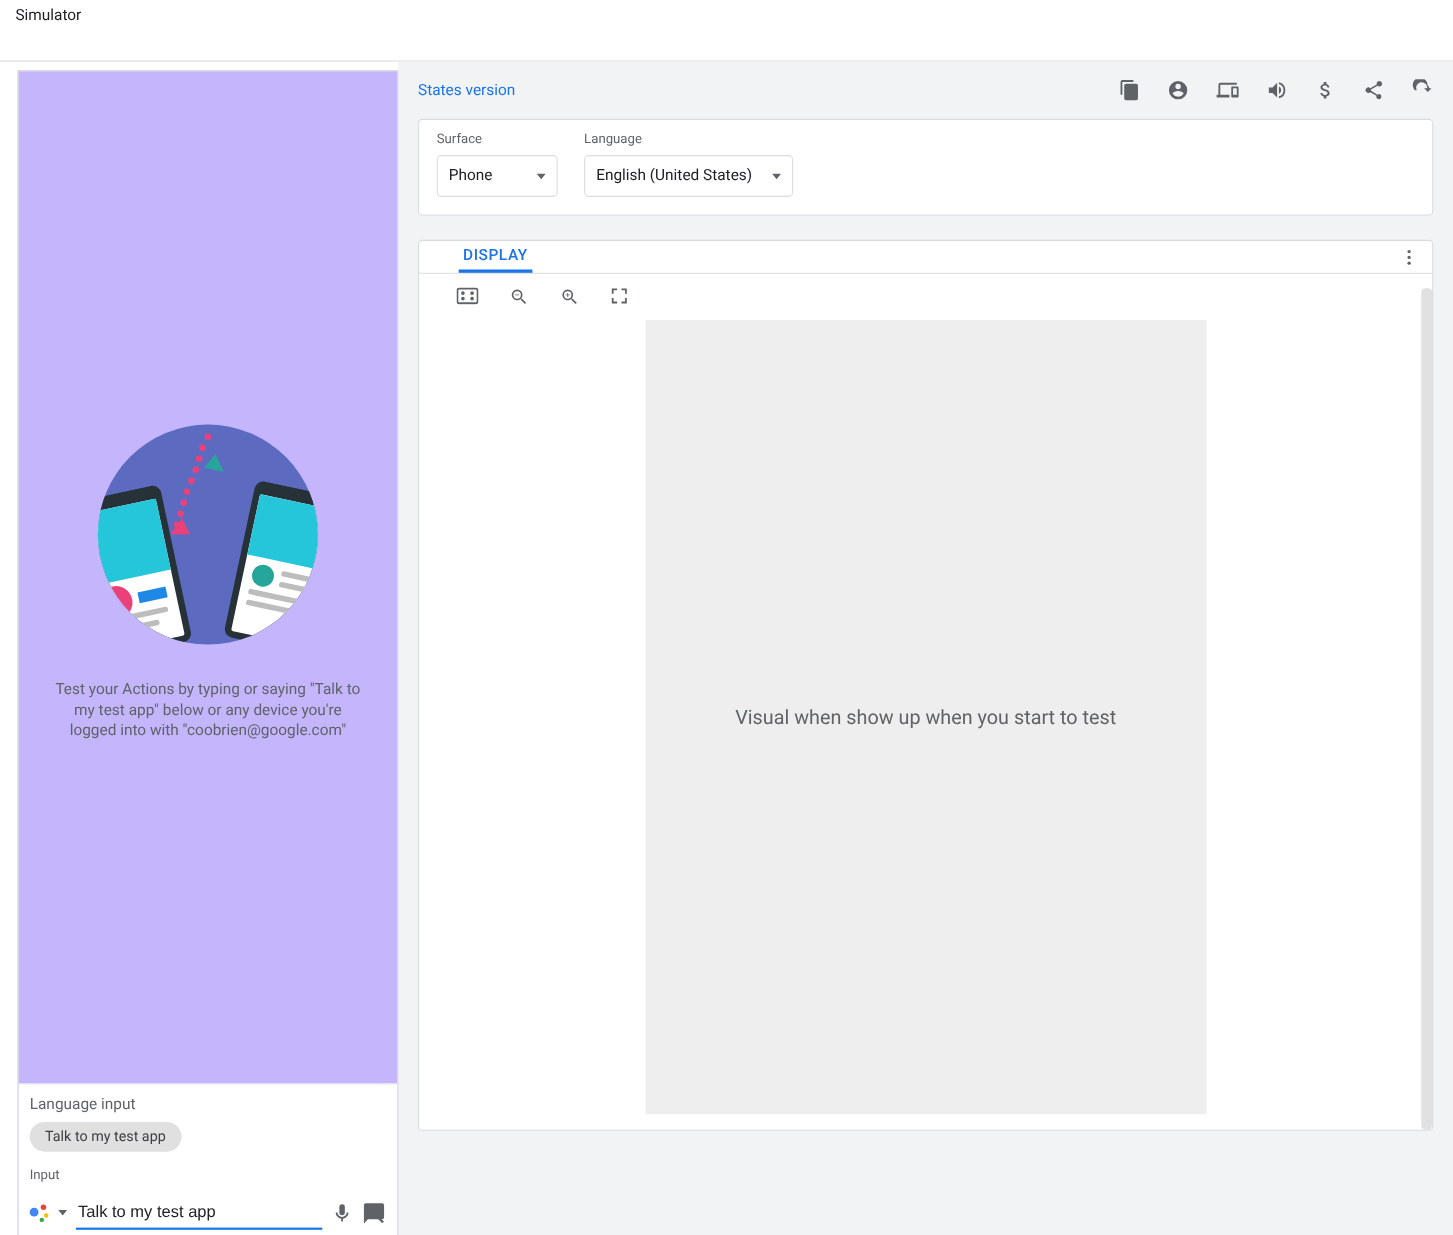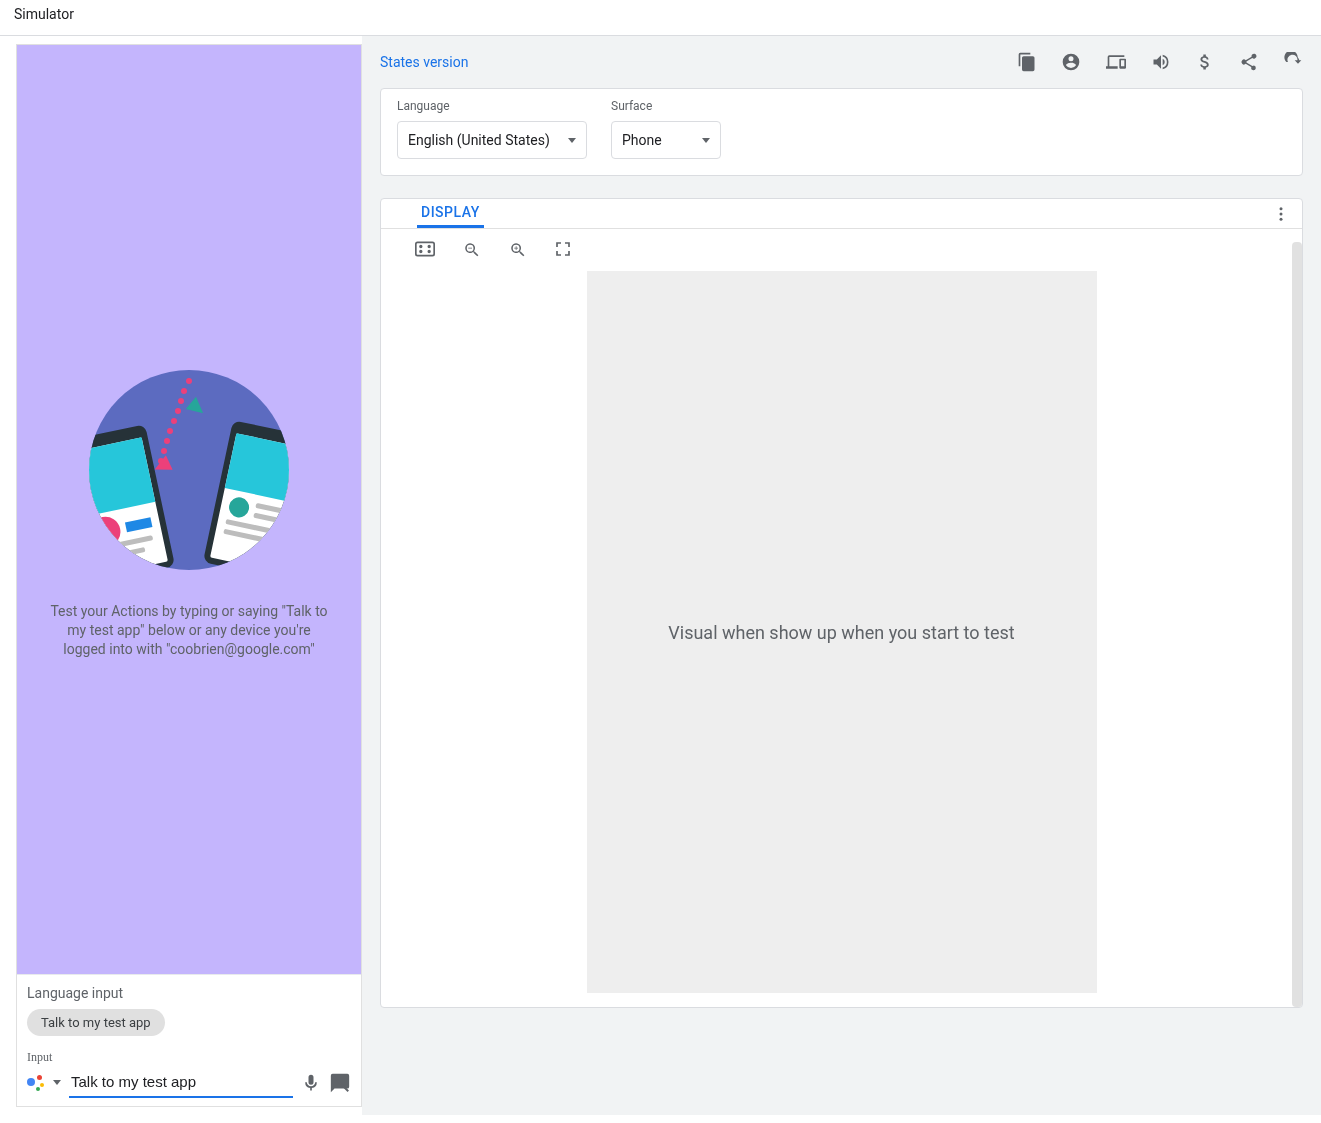--- a/index.html
+++ b/index.html
@@ -6,21 +6,21 @@
     body {
       font-family: 'Google Sans', Roboto, Arial, sans-serif;
       background: #fff;
       color: #202124;
       font-size: 14px;
     }
     .app-header {
       padding: 6px 14px;
       border-bottom: 1px solid #dadce0;
       background: #fff;
-      height: 36px;
+      height: 56px;
       display: flex;
       align-items: flex-start;
     }
     .app-title {
       font-size: 14px;
       color: #202124;
     }
     .layout {
       display: flex;
       height: calc(100vh - 44px);
@@ -104,21 +104,21 @@
     .chip {
       display: inline-block;
       background: #e0e0e0;
       border-radius: 16px;
       padding: 6px 14px;
       font-size: 13px;
       color: #3c4043;
       margin-bottom: 14px;
       cursor: pointer;
     }
-    .input-label { color: #5f6368; font-size: 12px; margin-bottom: 2px; font-family: Liberation Serif, serif;}
+    .input-label { color: #5f6368; font-size: 12px; margin-bottom: 12px;}
     .input-row { display:flex; align-items:center; gap:8px;}
     .assist-icon { width:18px; height:18px; position:relative;}
     .assist-icon .d1{width:8px;height:8px;border-radius:50%;background:#4285f4;position:absolute;top:4px;left:0;}
     .assist-icon .d2{width:5px;height:5px;border-radius:50%;background:#ea4335;position:absolute;top:1px;left:10px;}
     .assist-icon .d3{width:4px;height:4px;border-radius:50%;background:#fbbc04;position:absolute;top:9px;left:13px;}
     .assist-icon .d4{width:4px;height:4px;border-radius:50%;background:#34a853;position:absolute;top:13px;left:9px;}
     .caret-down { width:0;height:0;border-left:4px solid transparent;border-right:4px solid transparent;border-top:5px solid #5f6368;}
     .text-input {
       flex:1;
       border:none;
@@ -363,30 +363,30 @@
         <span class="ico">
             <svg width="20" height="20" viewBox="0 0 24 24" fill="#5f6368">
               <path d="M17.65 6.35A8 8 0 104 12h2a6 6 0 1111.3-2H14l4 4 4-4h-2.35a7.95 7.95 0 00-2-3.65z"></path>
             </svg>
           </span>
       </div>
     </div>
 
     <div class="settings-card">
       <div class="field-group">
+        <span class="field-label">Surface</span>
+        <div class="select-box">
+          <span>Phone</span>
+          <span class="caret-down"></span>
+        </div>
+      </div>
+      <div class="field-group">
         <span class="field-label">Language</span>
         <div class="select-box lang">
           <span>English (United States)</span>
-          <span class="caret-down"></span>
-        </div>
-      </div>
-      <div class="field-group">
-        <span class="field-label">Surface</span>
-        <div class="select-box">
-          <span>Phone</span>
           <span class="caret-down"></span>
         </div>
       </div>
     </div>
 
     <div class="display-card">
       <div class="display-tabs">
         <div class="tab">DISPLAY</div>
         <span class="kebab">
           <svg width="18" height="18" viewBox="0 0 24 24" fill="#5f6368">

